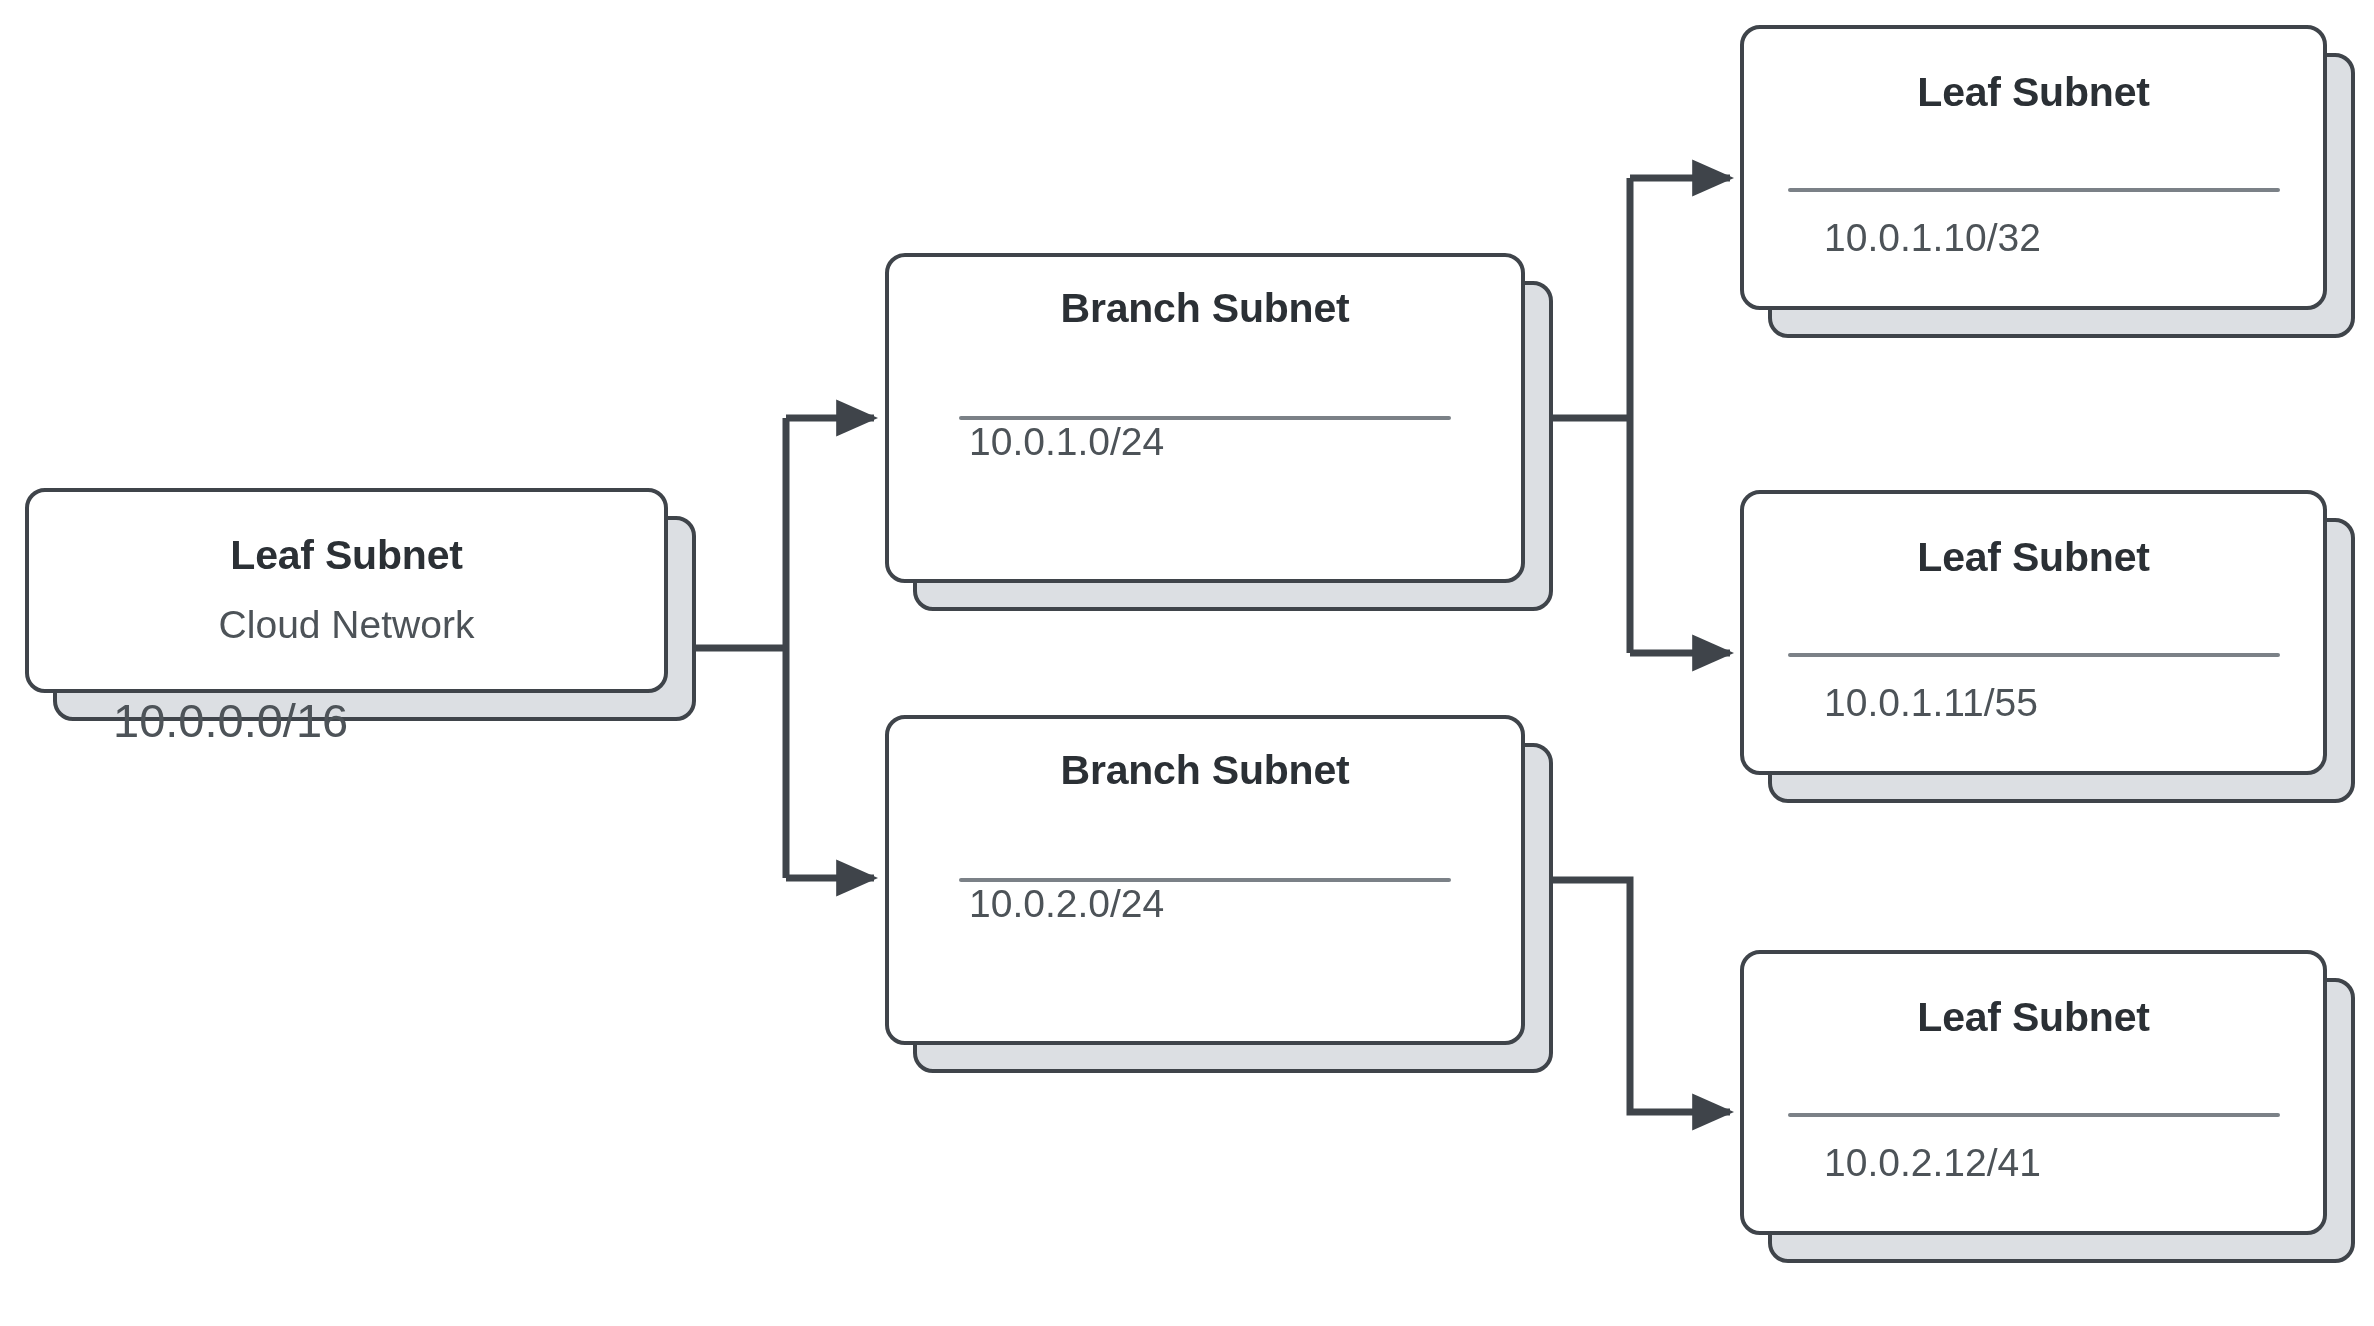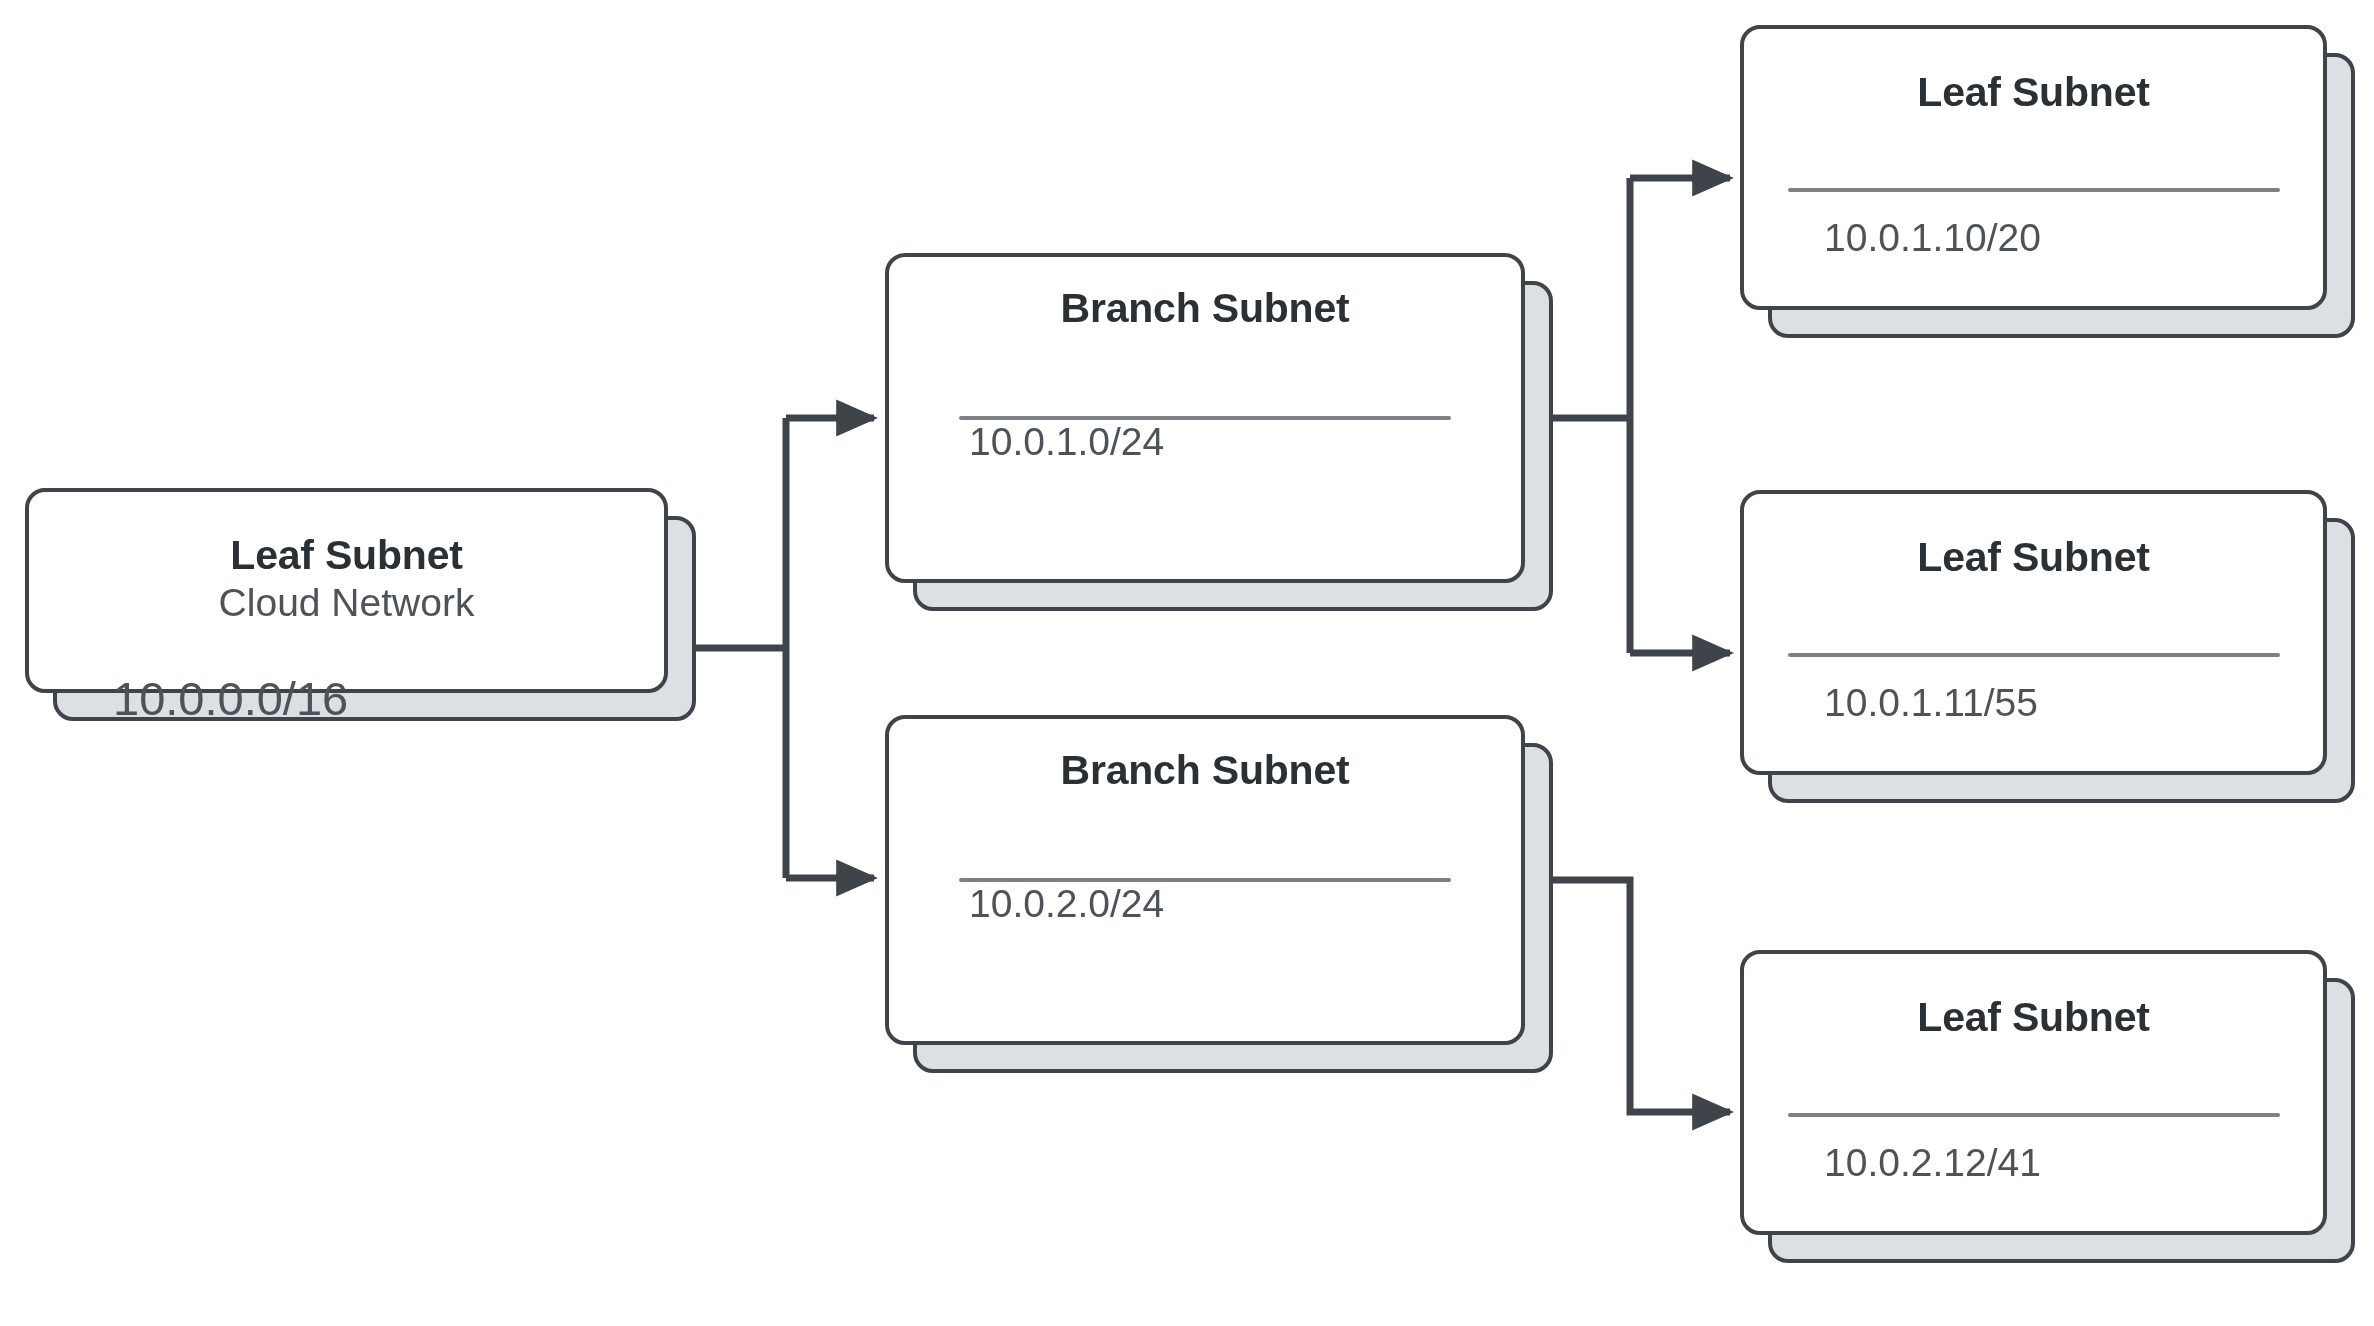--- a/index.html
+++ b/index.html
@@ -78,21 +78,21 @@
     height: 4px;
     border-radius: 2px;
   }
   .node-cidr {
     color: #4d5358;
     white-space: nowrap;
   }
 
   
   .root .node-title   { font-size: 41px; margin-top: 40px; }
-  .root .node-subtitle{ font-size: 39px; margin-top: 2px; }
+  .root .node-subtitle{ font-size: 39px; margin-top: 24px; }
   .root .node-divider { width: 498px; margin-top: 22px; align-self: center; }
   .root .node-cidr    { font-size: 47px; margin-top: 24px; align-self: flex-start; margin-left: 84px; }
 
   
   .branch .node-title   { font-size: 41px; margin-top: 28px; }
   .branch .node-divider { width: 492px; margin-top: 84px; }
   .branch .node-cidr    { font-size: 39px; align-self: flex-start; margin-left: 80px; }
 
   
   .leaf .node-title   { font-size: 41px; margin-top: 40px; }
@@ -152,21 +152,21 @@
       <div class="node-divider"></div>
       <div class="node-cidr">10.0.2.0/24</div>
     </div>
   </div>
 
   <div class="node leaf" style="left:1740px; top:25px; width:587px; height:285px;">
     <div class="node-shadow"></div>
     <div class="node-face">
       <div class="node-title">Leaf Subnet</div>
       <div class="node-divider"></div>
-      <div class="node-cidr">10.0.1.10/20</div>
+      <div class="node-cidr">10.0.1.10/32</div>
     </div>
   </div>
 
   <div class="node leaf" style="left:1740px; top:490px; width:587px; height:285px;">
     <div class="node-shadow"></div>
     <div class="node-face">
       <div class="node-title">Leaf Subnet</div>
       <div class="node-divider"></div>
       <div class="node-cidr">10.0.1.11/55</div>
     </div>

